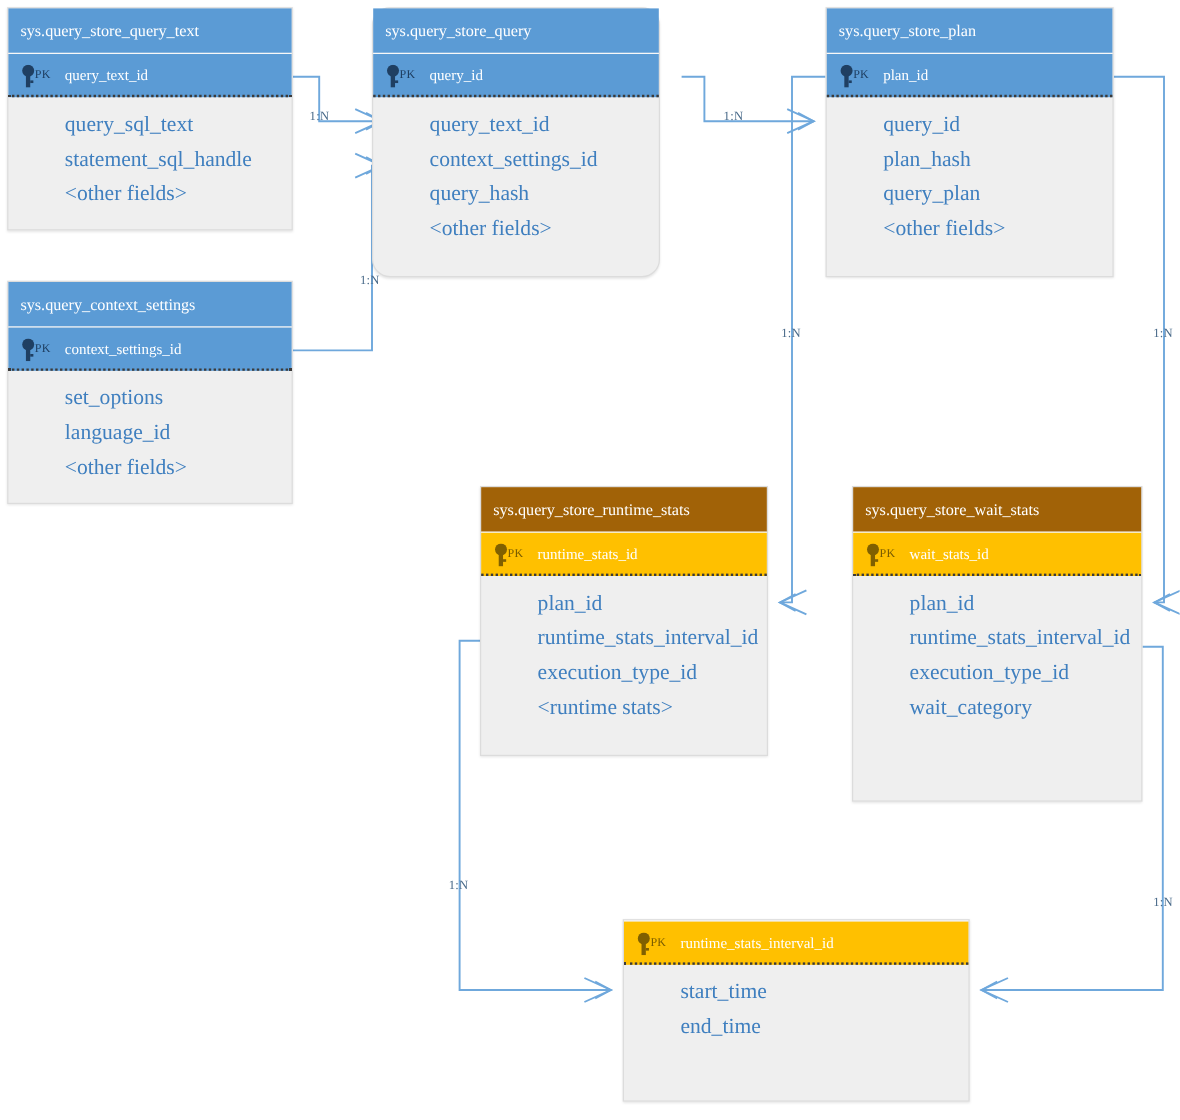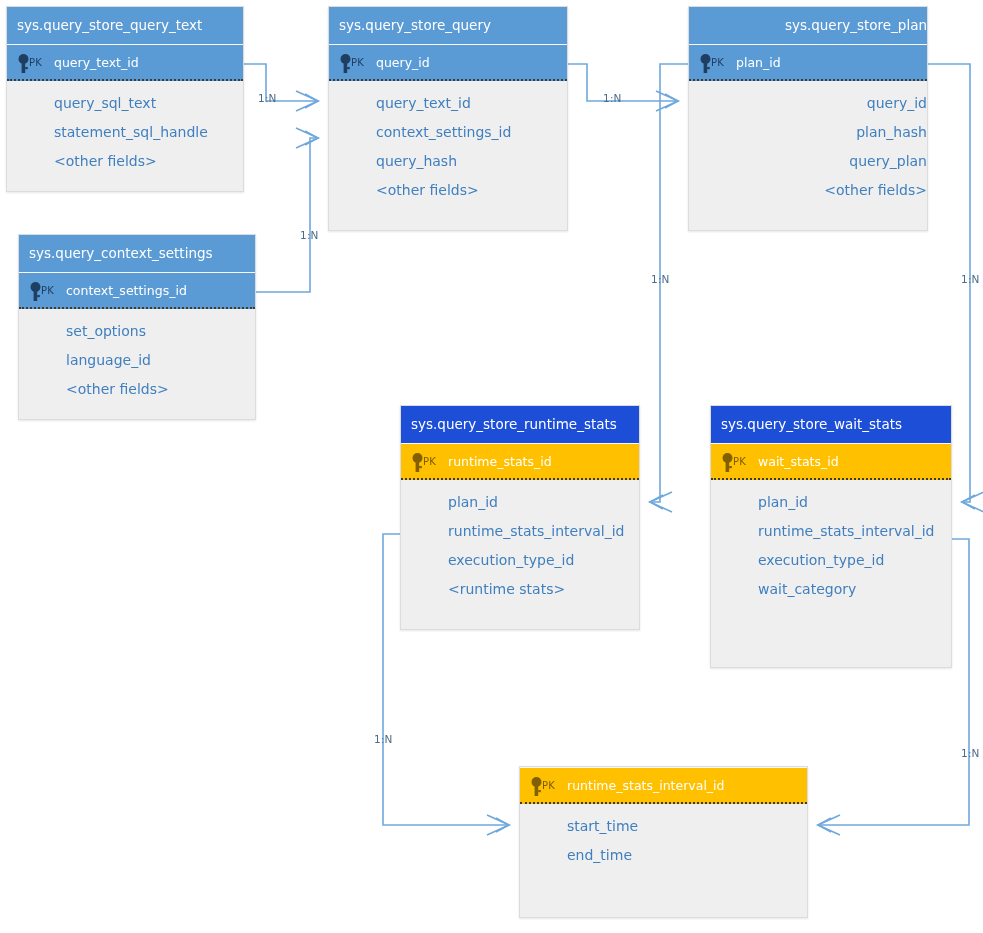--- a/index.html
+++ b/index.html
@@ -12,20 +12,21 @@
     height: 933px;
     position: relative;
     overflow: hidden;
     font-family: "DejaVu Sans", "Liberation Sans", sans-serif;
   }
   #diagram-root {
     position: absolute;
     left: 0; top: 0;
     width: 786px;
     height: 933px;
+    font-family: Liberation Serif, serif;
   }
   #connector-layer {
     position: absolute;
     left: 0; top: 0;
     width: 983px;
     height: 933px;
     pointer-events: none;
   }
   .entity {
     position: absolute;
@@ -38,21 +39,21 @@
     box-sizing: border-box;
     height: 37px;
     line-height: 37px;
     padding-left: 10px;
     color: #ffffff;
     font-size: 13.5px;
     white-space: nowrap;
     overflow: hidden;
   }
   .entity.blue .entity-title { background: #5b9bd5; }
-  .entity.orange .entity-title { background: #1d4ed8; }
+  .entity.orange .entity-title { background: #a16207; }
   .entity.blue .pk-row { background: #5b9bd5; }
   .entity.orange .pk-row { background: #ffc000; }
   .title-rule {
     height: 1px;
     background: rgba(255,255,255,0.55);
     margin: 0;
   }
   .pk-row {
     box-sizing: border-box;
     position: relative;
@@ -85,21 +86,21 @@
     font-size: 12.5px;
     white-space: nowrap;
   }
   .field-rows {
     padding: 8px 0 10px 0;
   }
   .field-row {
     height: 29px;
     line-height: 29px;
     padding-left: 47px;
-    font-size: 14px;
+    font-size: 18px;
     color: #3f7fbf;
     white-space: nowrap;
   }
   .conn-label {
     position: absolute;
     font-size: 10.5px;
     color: #4a6b8a;
     white-space: nowrap;
     letter-spacing: 0.2px;
     text-align: center;
@@ -157,59 +158,59 @@
         </svg>
         <span class="pk-tag">PK</span>
         <span class="field-label">query_text_id</span>
       </div>
       <div class="field-rows">
         <div class="field-row">query_sql_text</div>
         <div class="field-row">statement_sql_handle</div>
         <div class="field-row">&lt;other fields&gt;</div>
       </div>
     </div>
-    <div class="entity blue" style="left: 328px; top: 6px; width: 240px; height: 225px;">
+    <div class="entity blue" style="left: 310px; top: 6px; width: 240px; height: 225px; border-radius: 15px;">
       <div class="entity-title">sys.query_store_query</div>
       <div class="title-rule"></div>
       <div class="pk-row">
         <svg class="pk-key" viewBox="0 0 11 19">
           <circle cx="5.5" cy="5" r="5" fill="#1f3f62"></circle>
           <rect x="3.6" y="8" width="3.6" height="11" fill="#1f3f62"></rect>
           <rect x="7.2" y="13" width="2.6" height="2.2" fill="#1f3f62"></rect>
         </svg>
         <span class="pk-tag">PK</span>
         <span class="field-label">query_id</span>
       </div>
       <div class="field-rows">
         <div class="field-row">query_text_id</div>
         <div class="field-row">context_settings_id</div>
         <div class="field-row">query_hash</div>
         <div class="field-row">&lt;other fields&gt;</div>
       </div>
     </div>
-    <div class="entity blue" style="left: 688px; top: 6px; width: 240px; height: 225px; text-align: right;">
+    <div class="entity blue" style="left: 688px; top: 6px; width: 240px; height: 225px;">
       <div class="entity-title">sys.query_store_plan</div>
       <div class="title-rule"></div>
       <div class="pk-row">
         <svg class="pk-key" viewBox="0 0 11 19">
           <circle cx="5.5" cy="5" r="5" fill="#1f3f62"></circle>
           <rect x="3.6" y="8" width="3.6" height="11" fill="#1f3f62"></rect>
           <rect x="7.2" y="13" width="2.6" height="2.2" fill="#1f3f62"></rect>
         </svg>
         <span class="pk-tag">PK</span>
         <span class="field-label">plan_id</span>
       </div>
       <div class="field-rows">
         <div class="field-row">query_id</div>
         <div class="field-row">plan_hash</div>
         <div class="field-row">query_plan</div>
         <div class="field-row">&lt;other fields&gt;</div>
       </div>
     </div>
-    <div class="entity blue" style="left: 18px; top: 234px; width: 238px; height: 186px;">
+    <div class="entity blue" style="left: 6px; top: 234px; width: 238px; height: 186px;">
       <div class="entity-title">sys.query_context_settings</div>
       <div class="title-rule"></div>
       <div class="pk-row">
         <svg class="pk-key" viewBox="0 0 11 19">
           <circle cx="5.5" cy="5" r="5" fill="#1f3f62"></circle>
           <rect x="3.6" y="8" width="3.6" height="11" fill="#1f3f62"></rect>
           <rect x="7.2" y="13" width="2.6" height="2.2" fill="#1f3f62"></rect>
         </svg>
         <span class="pk-tag">PK</span>
         <span class="field-label">context_settings_id</span>

